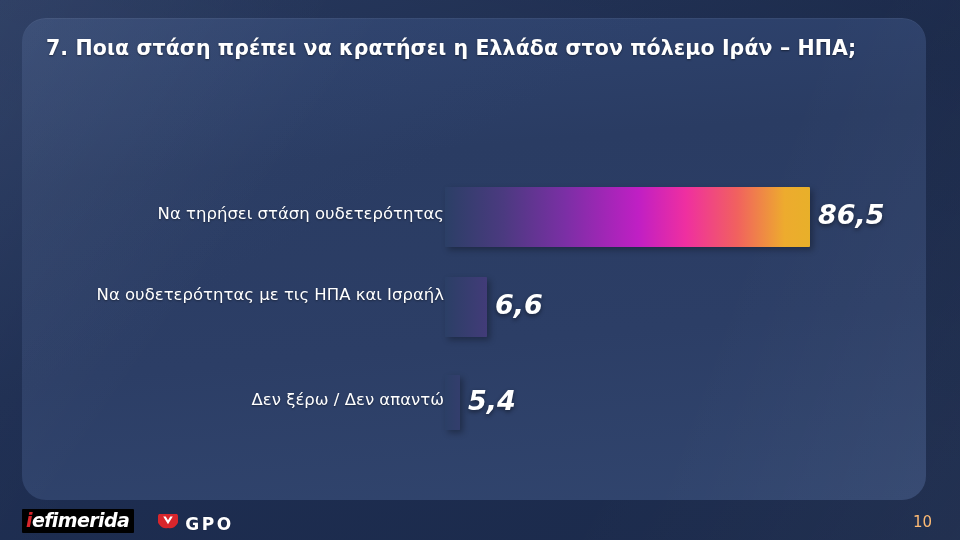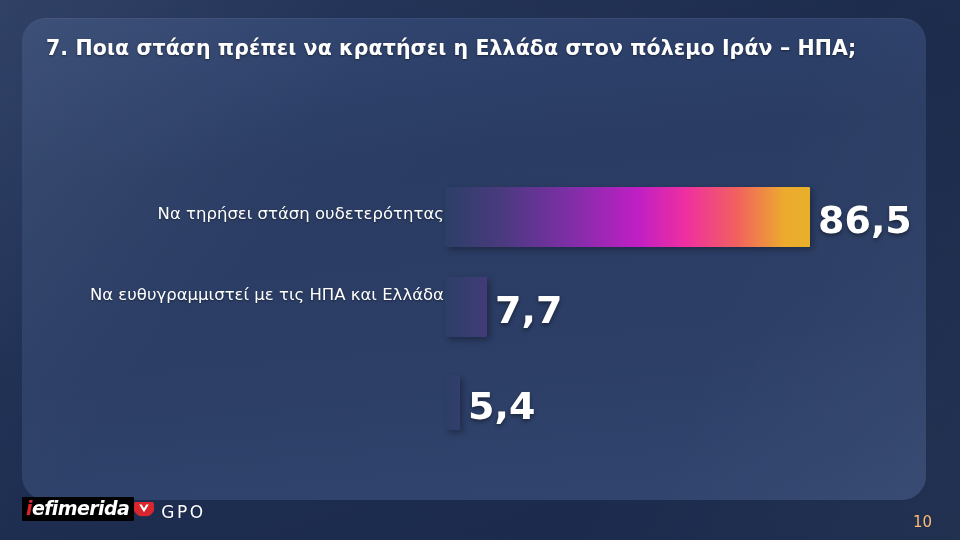--- a/index.html
+++ b/index.html
@@ -127,42 +127,43 @@
       #ef2fa0 66%,
       #f1615f 80%,
       #edab2e 93%,
       #e8b02a 100%
     );
     background-repeat: no-repeat;
   }
   .bar-value {
     position: absolute;
     color: #ffffff;
-    font-size: 38px;
+    font-size: 27px;
     font-weight: bold;
     line-height: 1;
     text-shadow: 0 2px 4px rgba(0,0,0,0.45);
     white-space: nowrap;
+    font-style: italic;
   }
 
   
   #footer {
     position: absolute;
     left: 0;
     bottom: 0;
     width: 960px;
     height: 40px;
   }
   #logo-group {
     position: absolute;
     left: 22px;
-    bottom: 19px;
+    bottom: 7px;
     display: flex;
     align-items: center;
-    gap: 0;
+    gap: 24px;
     justify-content: flex-end;
   }
   #iefimerida-logo {
     display: inline-block;
     background: #000000;
     padding: 2px 5px 3px 4px;
     border-radius: 1px;
     font-size: 19px;
     font-weight: bold;
     font-style: italic;
@@ -178,21 +179,21 @@
     gap: 7px;
   }
   #gpo-mark {
     position: relative;
     width: 20px;
     height: 16px;
   }
   #gpo-text {
     color: #ffffff;
     font-size: 17px;
-    font-weight: normal;
+    font-weight: bold;
     letter-spacing: 2.6px;
     line-height: 1;
     -webkit-text-stroke: 0px;
     text-shadow:
       1px 0 0 #1b2a4b, -1px 0 0 #1b2a4b,
       0 1px 0 #1b2a4b, 0 -1px 0 #1b2a4b;
     margin-top: 8px;
   }
   #page-number {
     position: absolute;
@@ -221,28 +222,29 @@
 
       <div class="bar-row" style="top:169px;height:60px;">
         <div class="bar-label" style="top:16px;">Να τηρήσει στάση ουδετερότητας</div>
         <div class="bar-track" style="top:0;width:365px;height:60px;">
           <div class="bar" style="width:100%;"></div>
         </div>
         <div class="bar-value" style="left:796px;top:14px;">86,5</div>
       </div>
 
       <div class="bar-row" style="top:259px;height:60px;">
-        <div class="bar-label" style="top:7px;">Να ευθυγραμμιστεί με τις ΗΠΑ και Ελλάδα</div>
+        <div class="bar-label" style="top:7px;">Να ουδετερότητας με τις ΗΠΑ και Ισραήλ</div>
         <div class="bar-track" style="top:0;width:42px;height:60px;">
           <div class="bar" style="width:100%;background-size:365px 100%;"></div>
         </div>
-        <div class="bar-value" style="left:473px;top:14px;">7,7</div>
+        <div class="bar-value" style="left:473px;top:14px;">6,6</div>
       </div>
 
       <div class="bar-row" style="top:357px;height:55px;">
+        <div class="bar-label" style="top:14px;">Δεν ξέρω / Δεν απαντώ</div>
         <div class="bar-track" style="top:0;width:15px;height:55px;">
           <div class="bar" style="width:100%;background-size:365px 100%;"></div>
         </div>
         <div class="bar-value" style="left:446px;top:12px;">5,4</div>
       </div>
 
     </div>
   </div>
 
   <div id="footer">

